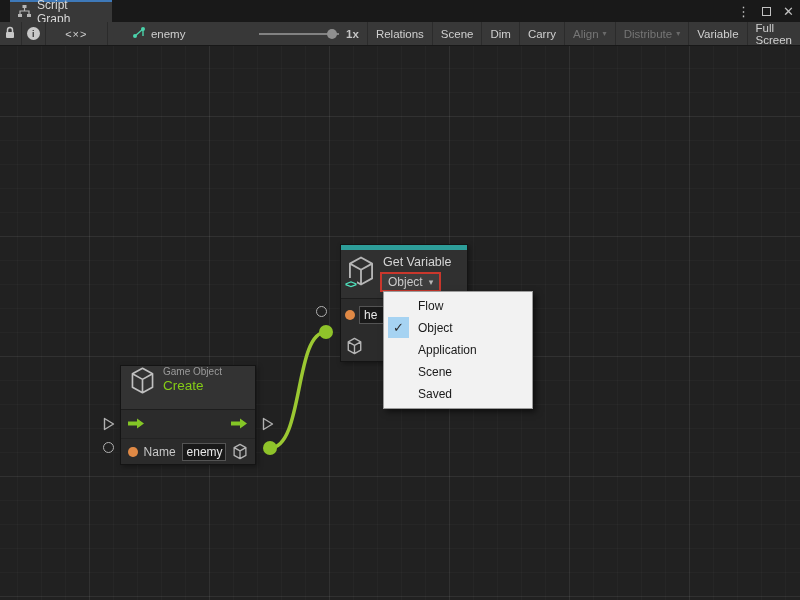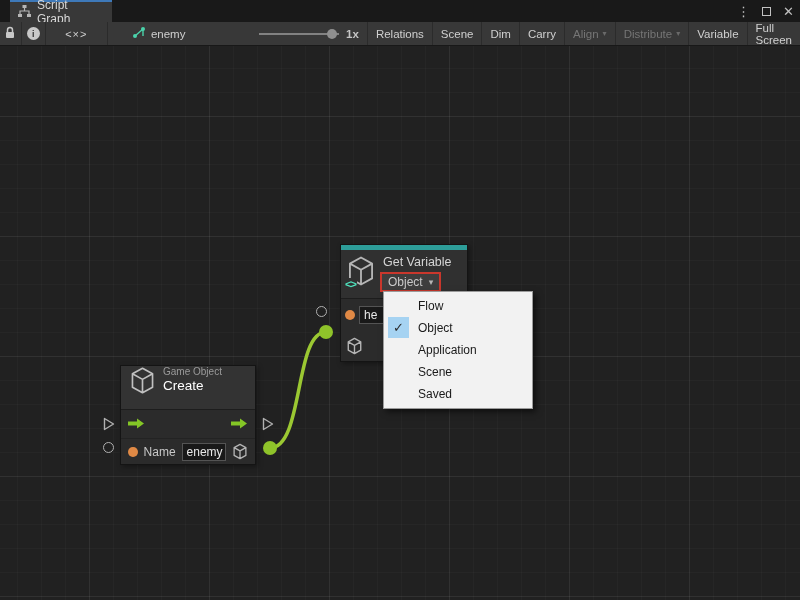--- a/index.html
+++ b/index.html
@@ -76,21 +76,21 @@
   .gv-body { height:63px; }
   .gv-row1 { height:31px; display:flex; align-items:center; padding-left:4px; gap:4px; }
   .gv-row2 { height:32px; display:flex; align-items:center; padding-left:5px; }
   .gv-field { width:56px; }
 
   
   .cr-node { left:120px; top:319px; width:136px; }
   .cr-header { height:43px; padding:0 8px; }
   .cr-col { display:flex; flex-direction:column; gap:1px; }
   .cr-cat { color:#9a9a9a; font-size:10px; }
-  .cr-title { color:#ffffff; font-size:13.5px; }
+  .cr-title { color:#84cc16; font-size:13.5px; }
   .cr-row1 { height:28px; display:flex; align-items:center; justify-content:space-between; padding:0 7px; }
   .cr-row2 { height:26px; display:flex; align-items:center; padding:0 7px 0 7px; gap:6px;
              border-top:1px solid #232323; }
   .cr-name { color:#c8c8c8; font-size:12px; }
   .cr-field { width:46px; }
 
   
   .menu { position:absolute; left:383px; top:245px; width:150px; background:#f2f2f2;
           border:1px solid #9b9b9b; box-shadow:3px 3px 6px rgba(0,0,0,0.55); padding:3px 0; z-index:50; }
   .menu-item { position:relative; height:22px; display:flex; align-items:center; padding-left:34px;

